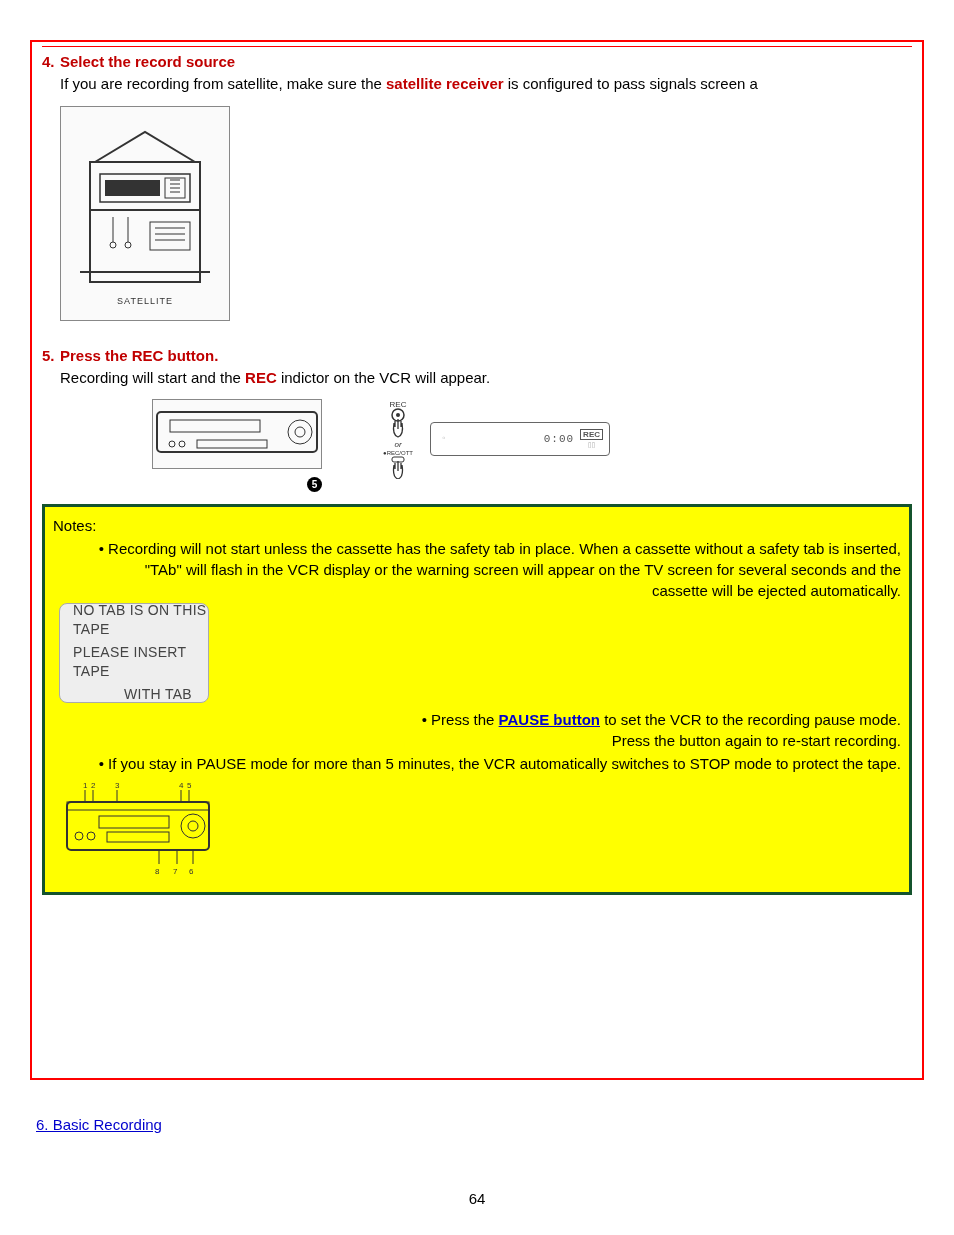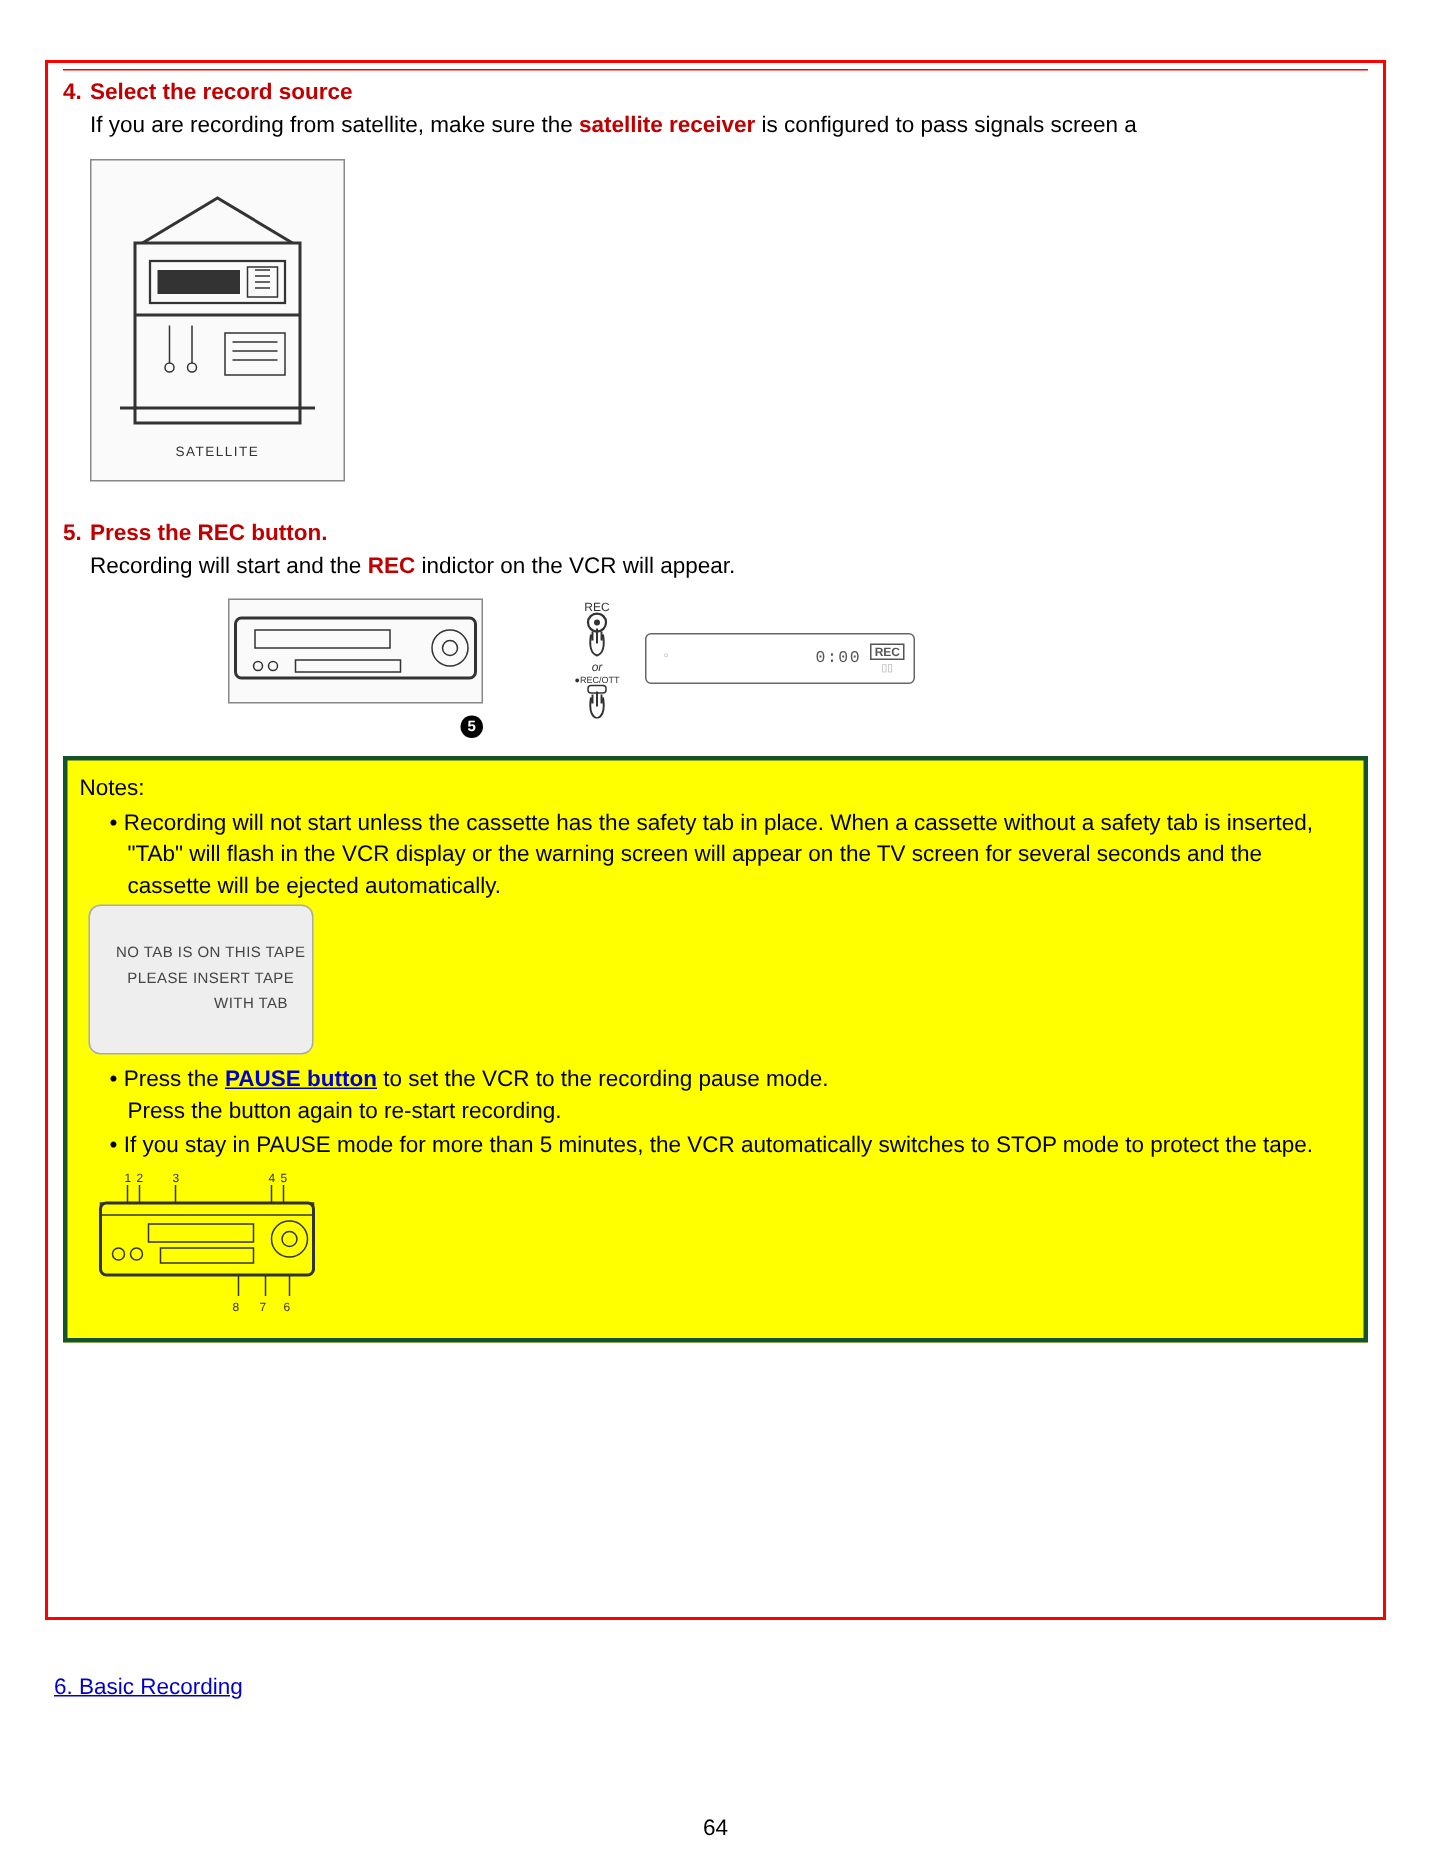--- a/index.html
+++ b/index.html
@@ -74,49 +74,49 @@
   .notes-box {
     background: #ffff00;
     border: 3px solid #14532d;
     margin-top: 12px;
     padding: 8px 8px 12px 8px;
     font-size: 15px;
     line-height: 1.4;
   }
   .notes-box .notes-title { margin-bottom: 2px; }
   .notes-box ul { list-style: none; padding-left: 20px; }
-  .notes-box li { text-indent: -12px; padding-left: 12px; margin: 2px 0; }
+  .notes-box li { text-indent: -12px; padding-left: 12px; margin: 2px 0; text-align: right; }
   .notes-box .link { color: #0000cc; text-decoration: underline; cursor: pointer; font-weight: bold; }
   .fig-warn {
     width: 150px; height: 100px;
     margin: 2px 0 6px 6px;
     border: 1px solid #aaa; border-radius: 8px;
     background: #eeeeee;
     display: flex; flex-direction: column; align-items: center; justify-content: center;
     gap: 3px;
   }
-  .fig-warn span { font-size: 10px; color:#444; letter-spacing:0.3px;padding-left:13px;}
+  .fig-warn span { font-size: 14px; color:#444; letter-spacing:0.3px;padding-left:13px;}
   .fig-vcr-labeled {
     width: 158px; height: 102px;
     margin: 4px 0 0 6px;
     border: none;
     background: none;
   }
   .end-link {
     color: #0000cc;
     text-decoration: underline;
     font-size: 15px;
     margin: 36px 0 0 6px;
     display: inline-block;
     cursor: pointer;
   }
   .page-num {
     text-align: center;
     font-size: 15px;
-    margin-top: 76px;
+    margin-top: 56px;
     color: #000;
   }
   
   .mini-label { font-size: 8px; fill:#333; }
 </style>
 </head>
 <body>
 
 <div class="page">
   <div class="redbox">

